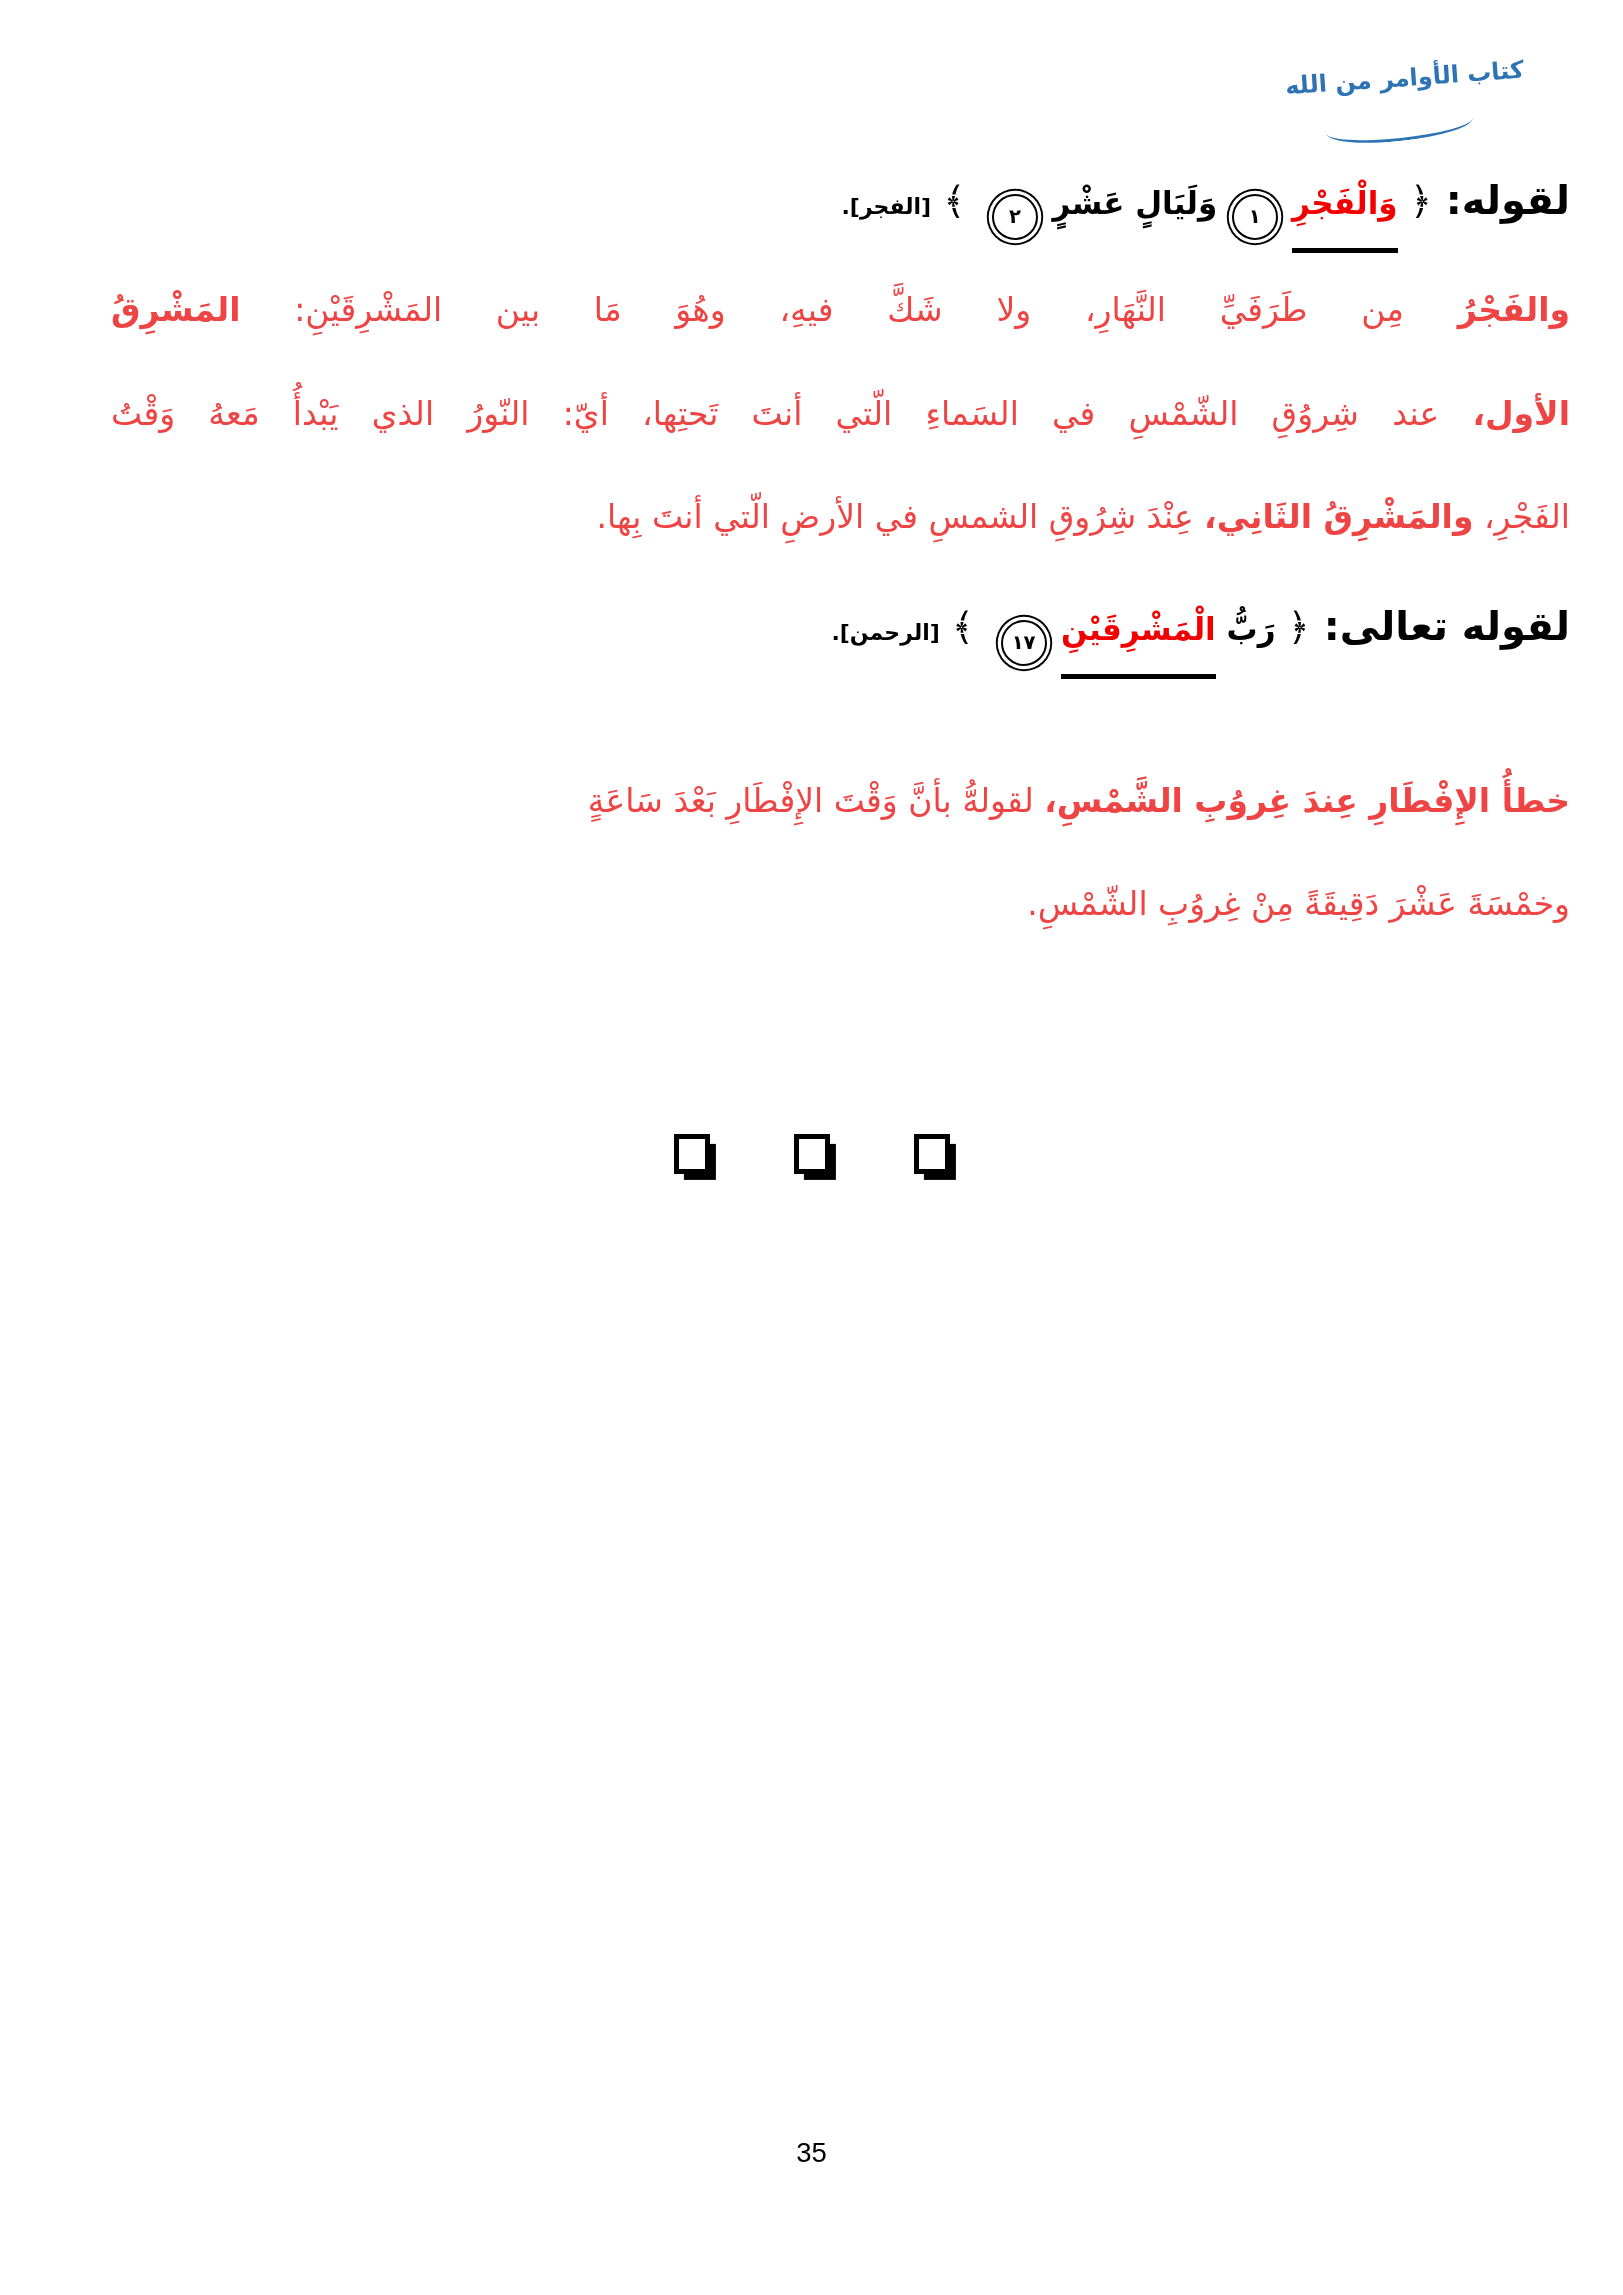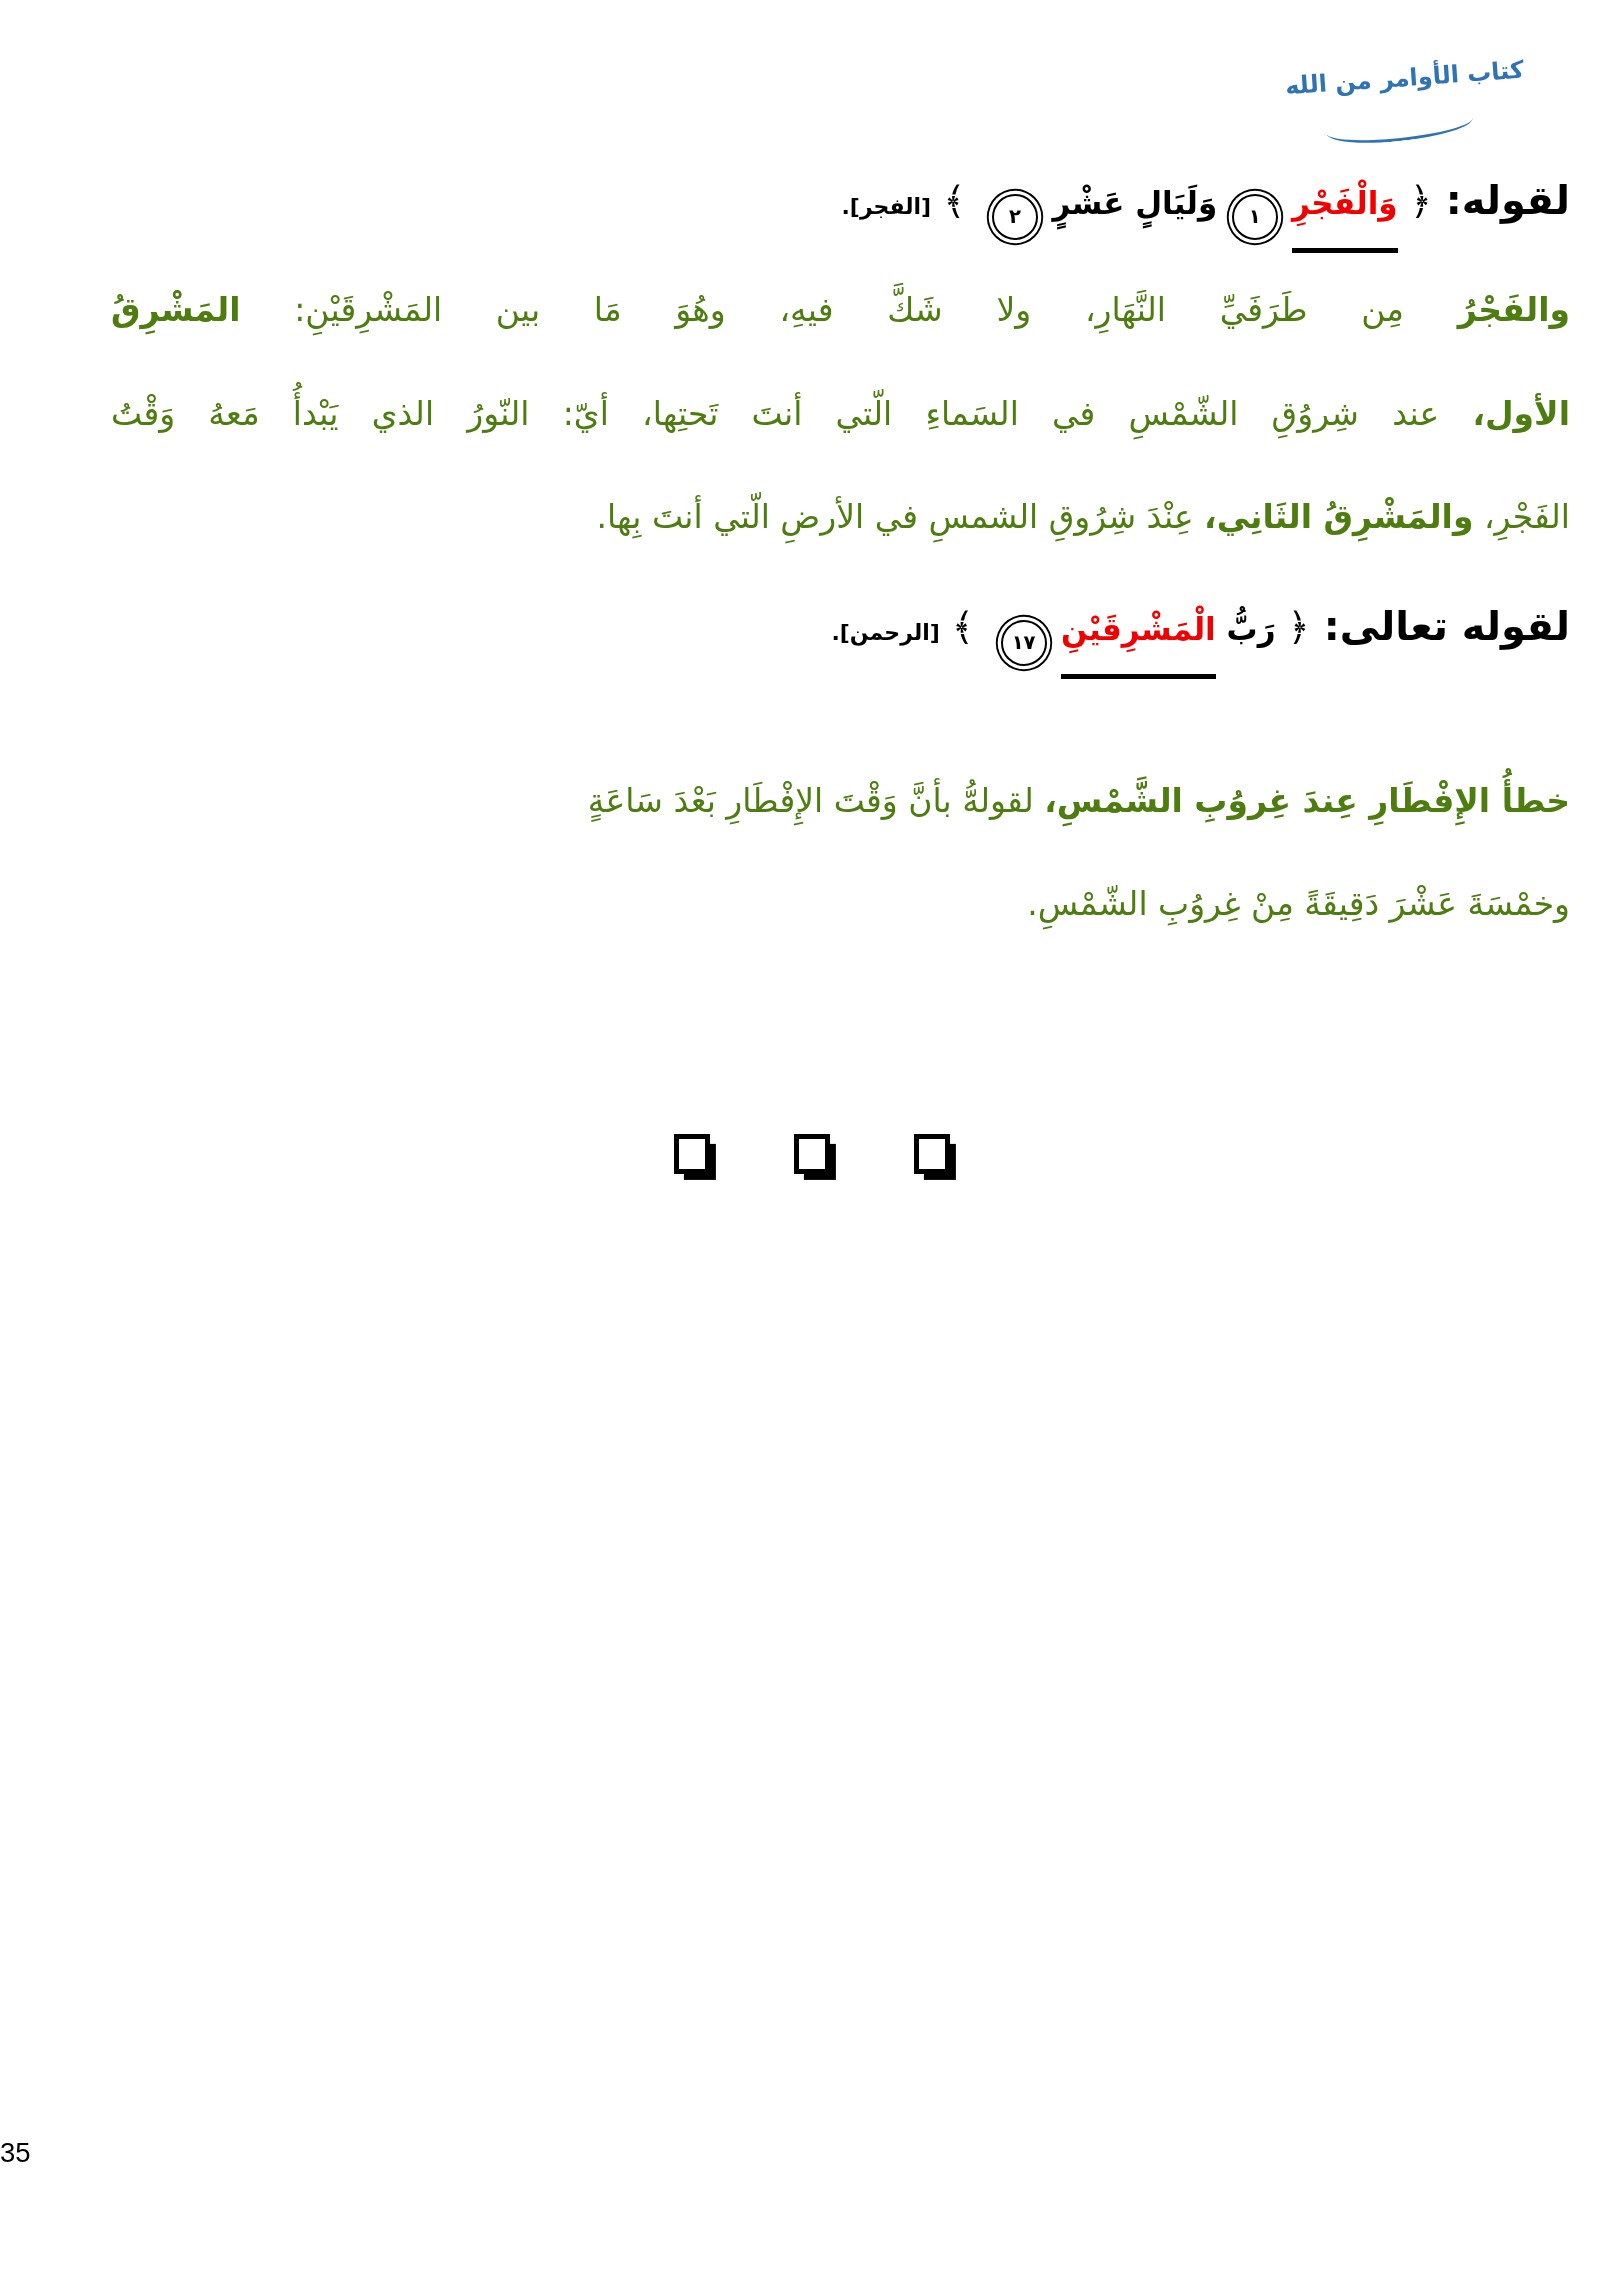--- a/index.html
+++ b/index.html
@@ -55,41 +55,42 @@
     vertical-align:-9.2px;
     font-size:19.6px; line-height:42px; font-weight:bold;
     background:#fff;
   }
   .q-src { font-size:22px; font-weight:bold; }
 
   
   .pline {
     position:absolute; left:111px; width:1459px;
     direction:rtl;
-    font-size:33px; line-height:1.3; color:#4d7c0f;
+    font-size:33px; line-height:1.3; color:#ef4444;
   }
   .pline.justify { text-align:justify; text-align-last:justify; }
   .pline.rightal { text-align:right; }
   .b { font-weight:bold; }
 
   
   .squares {
     position:absolute; top:1134px; left:0; width:100%;
     display:flex; justify-content:center; gap:84px;
   }
   .sq {
     width:26px; height:30px;
     background:#fff;
     border:5.2px solid #000;
     box-shadow:7.9px 7.9px 0 -2px #000;
   }
 
   
   .pagenum {
     position:absolute; top:2137px; left:0; width:100%;
+    text-align:center;
     font-family:"Liberation Sans", sans-serif;
     font-size:27.5px; color:#000;
   }
 </style>
 </head>
 <body>
 
 <div class="page">
 
   <div class="callig">كتاب الأوامر من الله</div>

